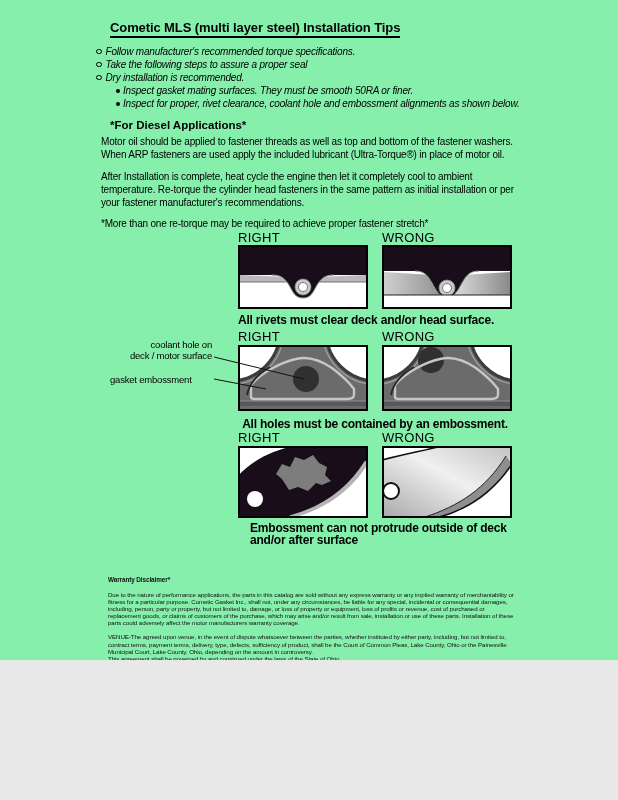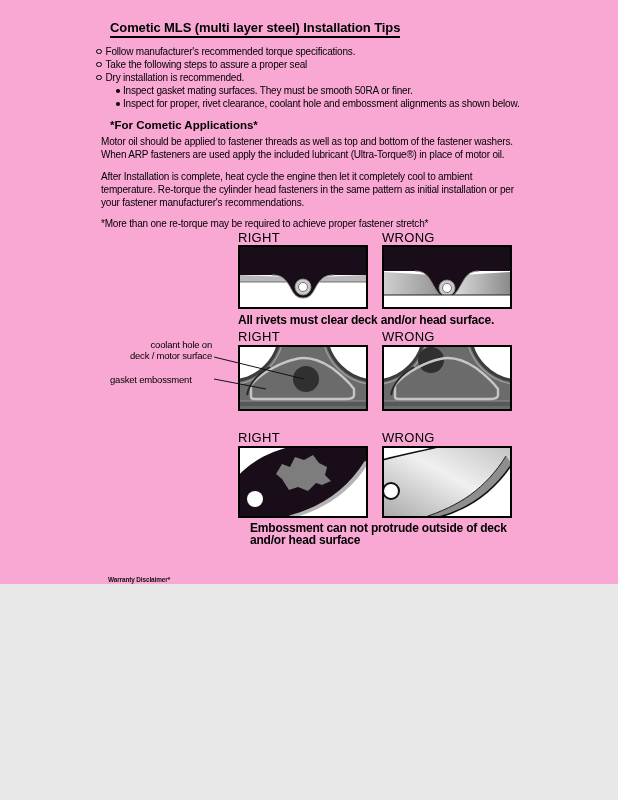--- a/index.html
+++ b/index.html
@@ -1,27 +1,27 @@
 <!DOCTYPE html>
 <html style="--fig-dark: #180d18; --fig-gray: #6b6b6b; --hole-dark: #303030; --emboss-line: #c6c6c6;"><head>
 <meta charset="utf-8">
 <style>
   html,body { margin:0; padding:0; background:#e8e8e8; }
   .page {
-    position:relative; width:618px; height:584px; margin:0 auto;
-    background:#f9a8d4; overflow:hidden;
+    position:relative; width:618px; height:660px; margin:0 auto;
+    background:#86efac; overflow:hidden;
     font-family:"Liberation Sans", sans-serif; color:#000;
   }
   
   .title {
     position:absolute; left:110px; top:20px; margin:0;
     font-size:13px; font-weight:bold; letter-spacing:-0.1px;
     border-bottom:2px solid #000; padding-bottom:1px;
   }
-  .bullets { position:absolute; left:96px; top:45px; width:430px; font-size:10px; letter-spacing:-0.2px; }
+  .bullets { position:absolute; left:96px; top:45px; width:430px; font-size:10px; letter-spacing:-0.2px;font-style:italic; }
   .b-row { line-height:13px; white-space:nowrap; }
   .b-row.sub { padding-left:20px; }
   .b-open {
     display:inline-block; width:3.5px; height:3.5px; border:1px solid #000;
     border-radius:50%; margin-right:4px; margin-bottom:1px;
   }
   .b-dot {
     display:inline-block; width:4px; height:4px; background:#000;
     border-radius:50%; margin-right:3px; margin-bottom:1px;
   }
@@ -74,21 +74,21 @@
   <h1 class="title">Cometic MLS (multi layer steel) Installation Tips</h1>
 
   <div class="bullets">
     <div class="b-row"><span class="b-open"></span><span>Follow manufacturer's recommended torque specifications.</span></div>
     <div class="b-row"><span class="b-open"></span><span>Take the following steps to assure a proper seal</span></div>
     <div class="b-row"><span class="b-open"></span><span>Dry installation is recommended.</span></div>
     <div class="b-row sub"><span class="b-dot"></span><span>Inspect gasket mating surfaces.  They must be smooth 50RA or finer.</span></div>
     <div class="b-row sub"><span class="b-dot"></span><span>Inspect for proper, rivet clearance, coolant hole and embossment alignments as shown below.</span></div>
   </div>
 
-  <h2 class="diesel-h">*For Cometic Applications*</h2>
+  <h2 class="diesel-h">*For Diesel Applications*</h2>
   <p class="body-p p1">Motor oil should be applied to fastener threads as well as top and bottom of the fastener washers. When ARP fasteners are used apply the included lubricant (Ultra-Torque®) in place of motor oil.</p>
   <p class="body-p p3">*More than one re-torque may be required to achieve proper fastener stretch*</p>
   <p class="body-p p2">After Installation is complete, heat cycle the engine then let it completely cool to ambient temperature. Re-torque the cylinder head fasteners in the same pattern as initial installation or per your fastener manufacturer's recommendations.</p>
 
   <div class="fig" id="fig1">
     <div class="fig-heads">
       <span>RIGHT</span>
       <span>WRONG</span>
     </div>
     <div class="fig-panels">
@@ -165,20 +165,21 @@
         <circle cx="-8" cy="-14" r="53.5" fill="none" stroke="#9c9c9c" stroke-width="1.4"></circle>
         <circle cx="138" cy="-14" r="53.5" fill="none" stroke="#9c9c9c" stroke-width="1.4"></circle>
         <circle cx="-8" cy="-14" r="50" fill="#fff" stroke="#3c3c3c" stroke-width="3"></circle>
         <circle cx="138" cy="-14" r="50" fill="#fff" stroke="#3c3c3c" stroke-width="3"></circle>
         <circle class="hole" cx="49" cy="15" r="13"></circle>
         <path class="embossline" d="M13,52 L13,40 C24,27 44,17 58,14 C70,11 82,15 94,23 C102,29 110,36 116,44 L116,50 C116,53 113,54 109,54 L19,54 C15,54 13,54 13,52 Z" fill="none" stroke-width="2.4"></path>
         <path d="M9,50 C11,39 20,29 32,22" fill="none" stroke="#2a2a2a" stroke-width="2"></path>
         <rect x="1" y="1" width="128" height="64" fill="none" stroke="#000" stroke-width="2"></rect>
       </svg>
     </div>
+    <div class="fig-cap">All holes must be contained by an embossment.</div>
   </div>
 
   <div class="fig" id="fig3">
     <div class="fig-heads">
       <span>RIGHT</span>
       <span>WRONG</span>
     </div>
     <div class="fig-panels">
       <svg class="panel" width="130" height="72" viewBox="0 0 130 72">
         <rect class="figdark" x="0" y="0" width="130" height="72"></rect>
@@ -202,21 +203,21 @@
         <path d="M130,18 C112,45 86,64 54,72 L40,72 C78,60 104,42 124,10 L130,18 Z" fill="#8e8e8e"></path>
         <path d="M0,14 C24,8 44,4 60,0" fill="none" stroke="#111" stroke-width="1.5"></path>
         <path d="M130,18 C112,45 86,64 54,72" fill="none" stroke="#111" stroke-width="1.5"></path>
         <path d="M124,10 C104,42 78,60 40,72" fill="none" stroke="#222" stroke-width="1"></path>
         <circle cx="9" cy="45" r="8" fill="#fff" stroke="#111" stroke-width="2"></circle>
         <rect x="1" y="1" width="128" height="70" fill="none" stroke="#000" stroke-width="2"></rect>
       </svg>
     </div>
     <div class="fig-cap">
       <div>Embossment can not protrude outside of deck</div>
-      <div>and/or head surface</div>
+      <div>and/or after surface</div>
     </div>
   </div>
 
   <div class="disclaimer">
     <h3 class="disc-h">Warranty Disclaimer*</h3>
     <p>Due to the nature of performance applications, the parts in this catalog are sold without any express warranty or any implied warranty of merchantability or fitness for a particular purpose.  Cometic Gasket Inc., shall not, under any circumstances, be liable for any special, incidental or consequential damages, including, person, party or property, but not limited to, damage, or loss of property or equipment, loss of profits or revenue, cost of purchased or replacement goods, or claims of customers of the purchase, which may arise and/or result from sale, installation or use of these parts.  Installation of these parts could adversely affect the motor manufacturers warranty coverage.</p>
     <p class="tight">VENUE-The agreed upon venue, in the event of dispute whatsoever between the parties, whether instituted by either party, including, but not limited to, contract terms, payment terms, delivery, type, defects, sufficiency of product, shall be the Court of Common Pleas, Lake County, Ohio or the Painesville Municipal Court, Lake County, Ohio, depending on the amount in controversy.</p>
     <p>This agreement shall be governed by and construed under the laws of the State of Ohio.</p>
     <p>All prices and terms are subject to change without notice.</p>
     <p>Terms COD- Secured with a completed dealer/jobber application on File, COD-Company check with a current credit card number on file.  Open accounts may be established by well rated firms.  A credit application is available upon request.  Open accounts are due payable Net 30 days from date of invoice.  No statement will be sent.  If an account becomes 60 or more days past due, it is subject to being placed on credit hold.  No orders will be shipped or new orders accepted until past due balance is paid.  If an account becomes 90 or more days past due, it is subject to being placed for collections.  All costs of collection are the responsibility of the customer, including attorney fees, court costs, and other expenses of litigation.</p>

